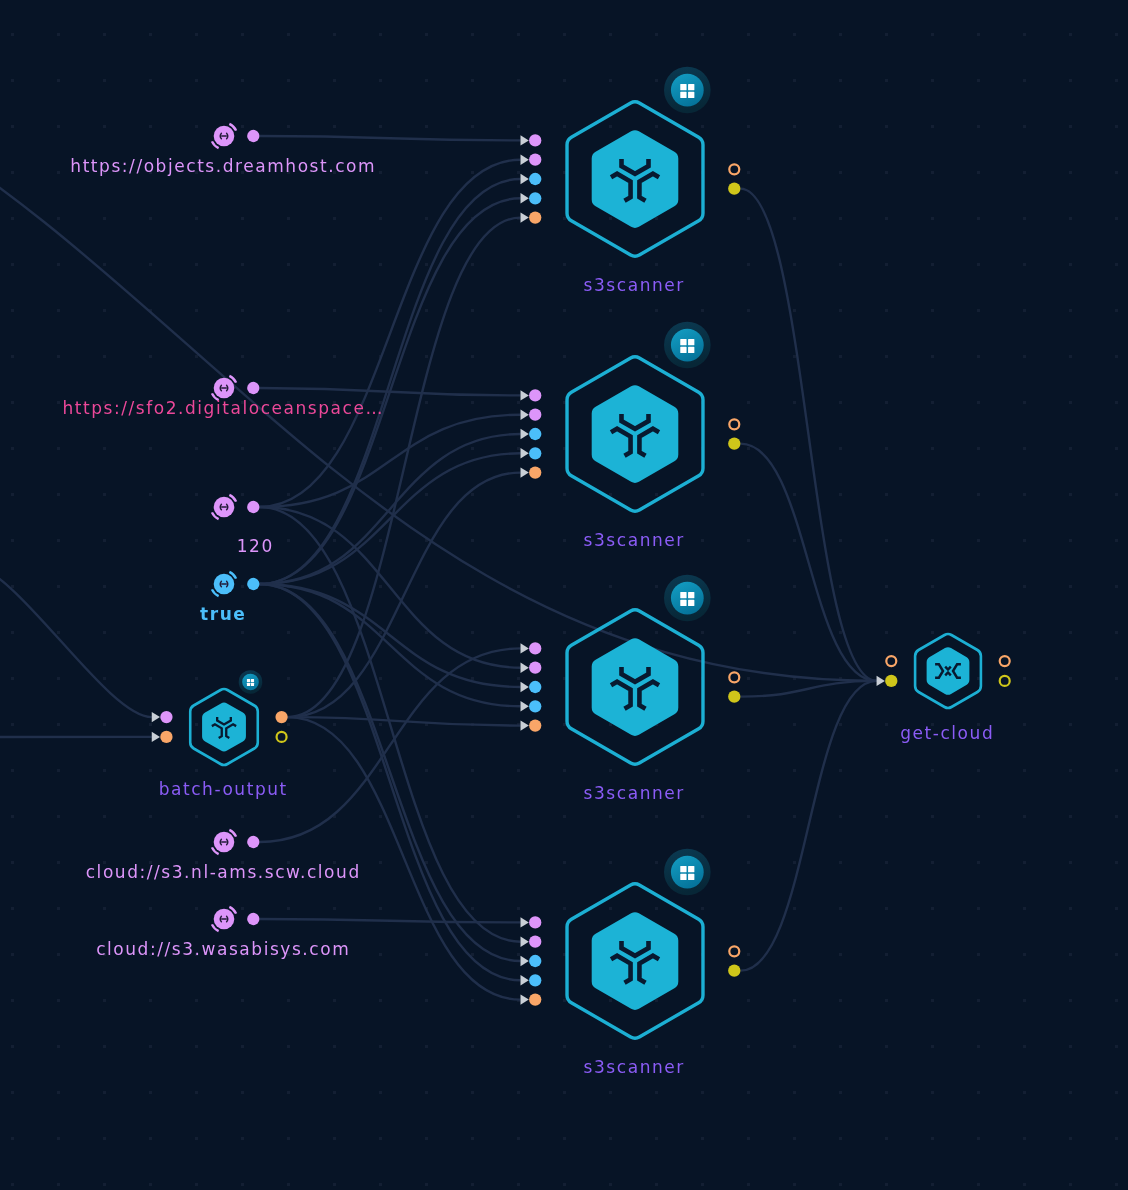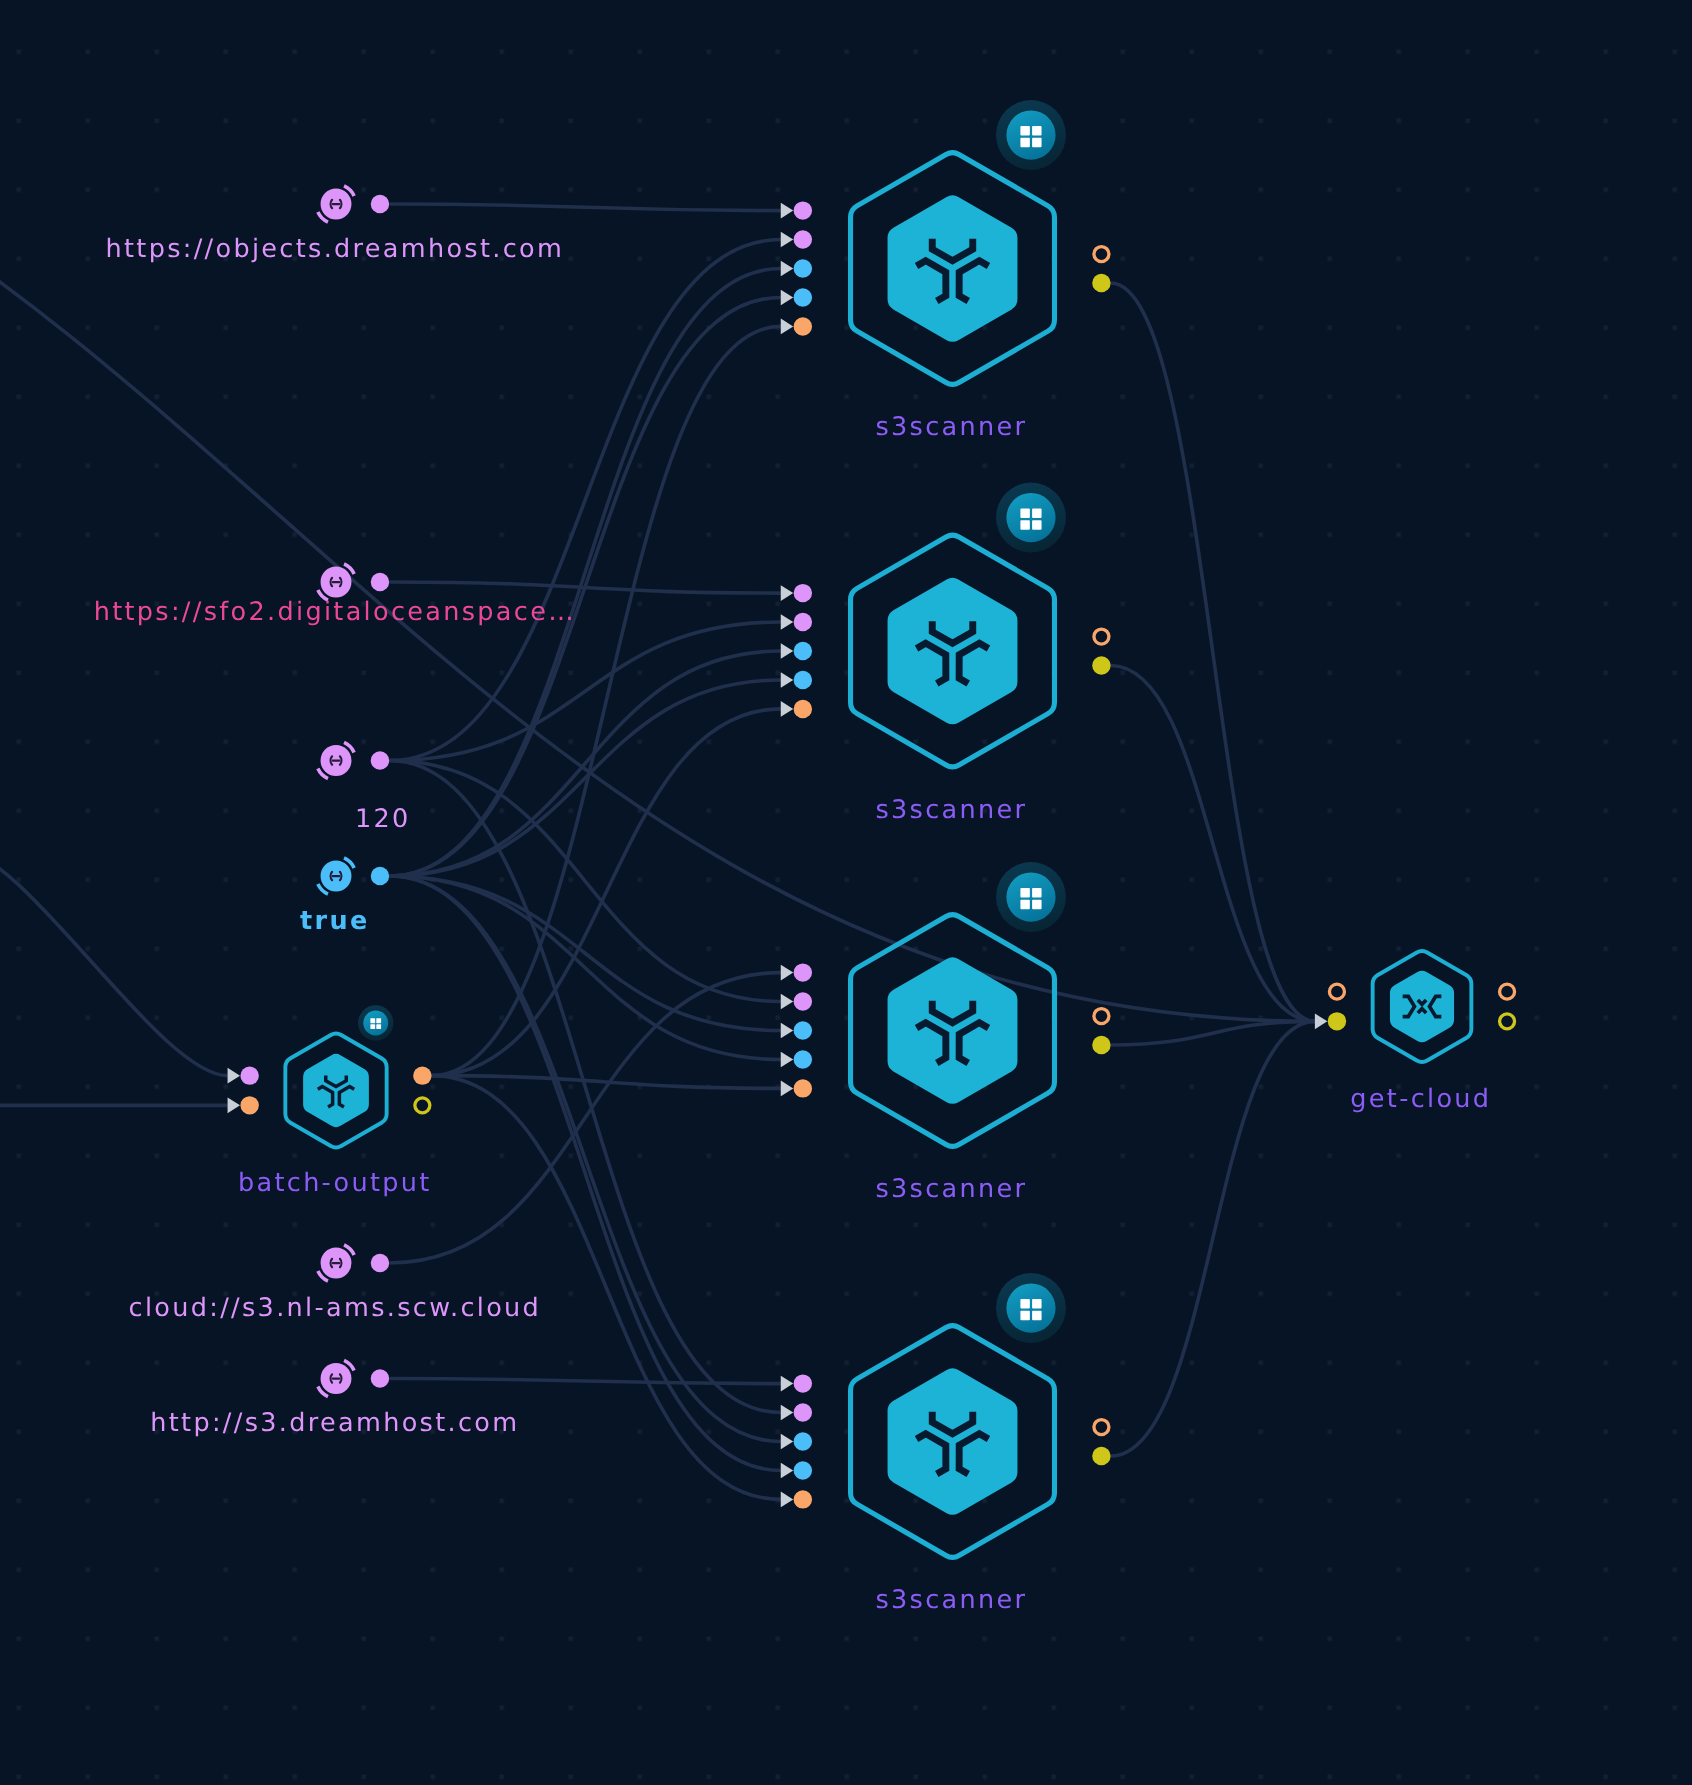--- a/index.html
+++ b/index.html
@@ -374,15 +374,15 @@
     <div class="node-label" style="left: 635px; top: 539.5px;">s3scanner</div>
     <div class="node-label" style="left: 635px; top: 792.5px;">s3scanner</div>
     <div class="node-label" style="left: 635px; top: 1066.5px;">s3scanner</div>
     <div class="node-label" style="left: 224px; top: 788.5px;">batch-output</div>
     <div class="node-label" style="left: 948px; top: 732.5px;">get-cloud</div>
     <div class="val-label" style="left: 224px; top: 166px; color: rgb(221, 149, 250);">https://objects.dreamhost.com</div>
     <div class="val-label" style="left: 224px; top: 408px; color: #ec4899;">https://sfo2.digitaloceanspace…</div>
     <div class="val-label" style="left: 224px; top: 546px; color: rgb(221, 149, 250); margin-left: 32px;">120</div>
     <div class="val-label" style="left: 224px; top: 614px; color: rgb(75, 190, 250); font-weight: bold;">true</div>
     <div class="val-label" style="left: 224px; top: 872px; color: rgb(221, 149, 250);">cloud://s3.nl-ams.scw.cloud</div>
-    <div class="val-label" style="left: 224px; top: 949px; color: rgb(221, 149, 250);">http://s3.dreamhost.com</div>
+    <div class="val-label" style="left: 224px; top: 949px; color: rgb(221, 149, 250);">cloud://s3.wasabisys.com</div>
   </div>
 </div>
 
 </body></html>

